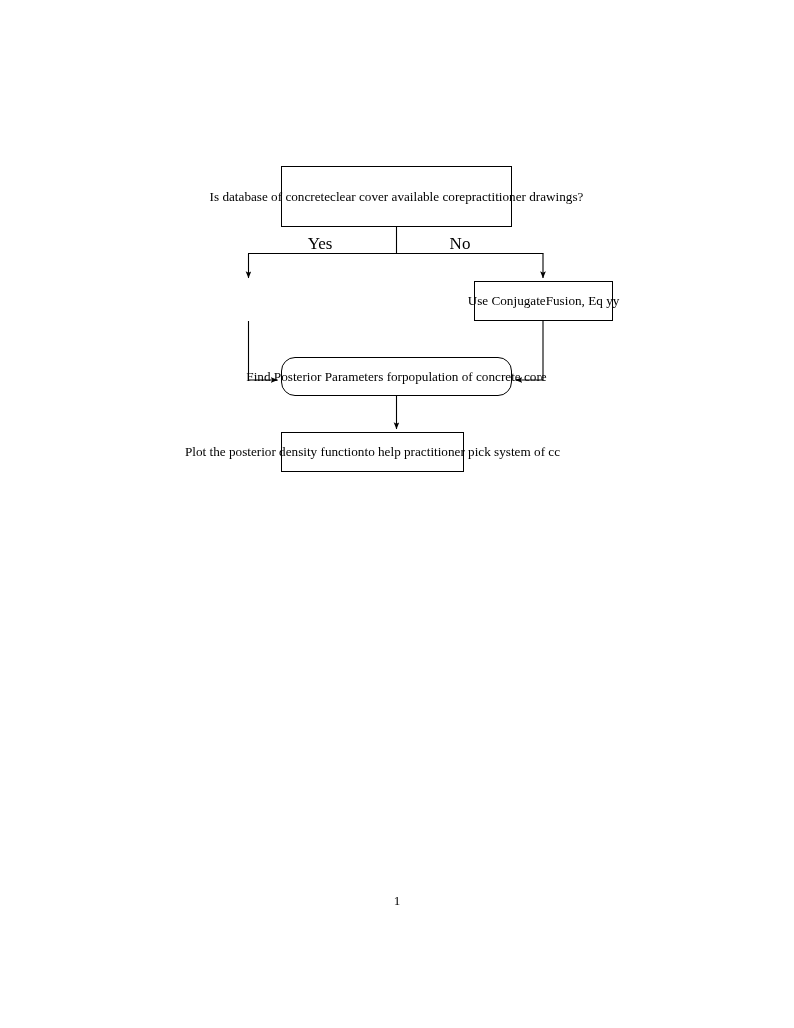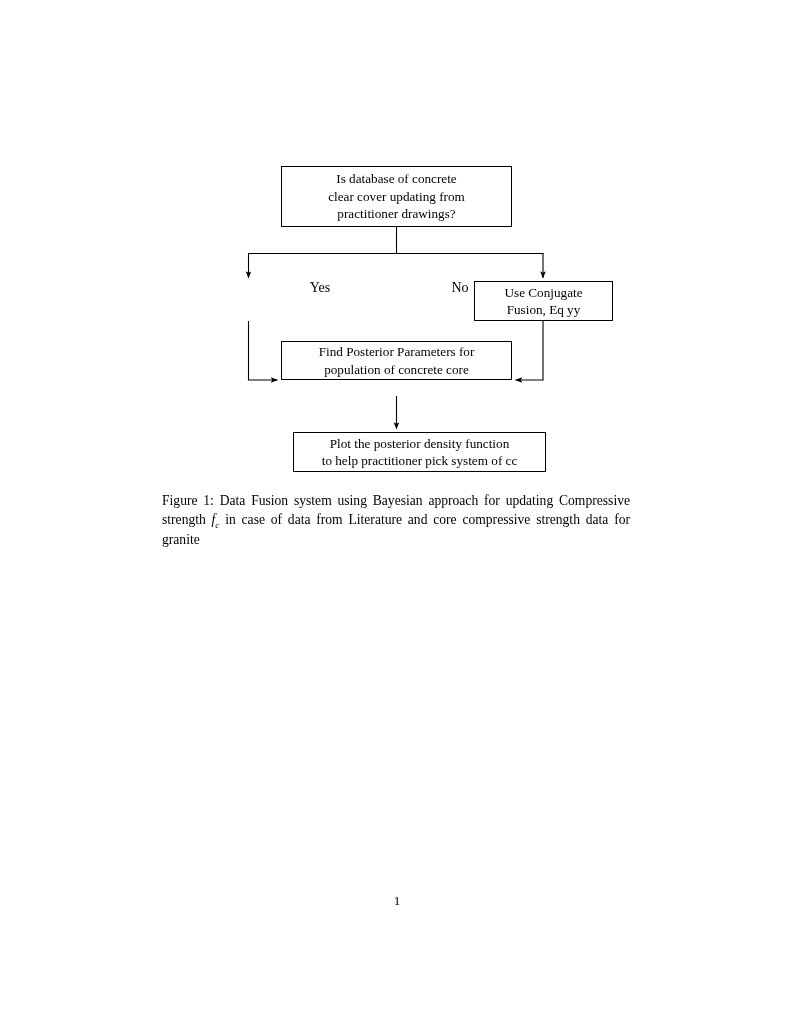--- a/index.html
+++ b/index.html
@@ -31,21 +31,21 @@
     width: 794px;
     height: 490px;
   }
 
   .node {
     position: absolute;
     box-sizing: border-box;
     border: 1px solid #000000;
     background: #ffffff;
     display: flex;
-    flex-direction: column;
+    flex-direction: row;
     align-items: center;
     justify-content: center;
     font-size: 13.2px;
     line-height: 17.5px;
     text-align: center;
     white-space: nowrap;
   }
   .node .ln { display: block; }
 
   
@@ -68,41 +68,40 @@
   #node-conjugate {
     left: 474px;
     top: 281px;
     width: 139px;
     height: 40px;
   }
 
   
   #node-posterior {
     left: 281px;
-    top: 341px;
+    top: 357px;
     width: 231px;
     height: 39px;
+    border-radius: 14px;
   }
 
   
   #node-plot {
     left: 281px;
     top: 432px;
-    width: 253px;
+    width: 183px;
     height: 40px;
-    margin-left: 12px;
   }
 
   .edge-label {
     position: absolute;
-    font-size: 14px;
+    font-size: 17px;
     line-height: 15px;
     white-space: nowrap;
     text-align: center;
-    margin-top: 44px;
   }
   #label-yes { left: 296px; top: 236px; width: 48px; }
   #label-no  { left: 436px; top: 236px; width: 48px; }
 
   svg#connectors {
     position: absolute;
     left: 0;
     top: 0;
     width: 794px;
     height: 490px;
@@ -165,21 +164,21 @@
 
       <path d="M248.5,321 L248.5,380 L277.5,380" stroke="#000000" stroke-width="1.1" fill="none" marker-end="url(#arrowhead)"></path>
 
       <path d="M543,321 L543,380 L515.5,380" stroke="#000000" stroke-width="1.1" fill="none" marker-end="url(#arrowhead)"></path>
 
       <path d="M396.5,396 L396.5,429" stroke="#000000" stroke-width="1.1" fill="none" marker-end="url(#arrowhead)"></path>
     </svg>
 
     <div class="node" id="node-decision">
       <span class="ln">Is database of concrete</span>
-      <span class="ln">clear cover updating from</span>
+      <span class="ln">clear cover available core</span>
       <span class="ln">practitioner drawings?</span>
     </div>
 
     <div class="edge-label" id="label-yes">Yes</div>
     <div class="edge-label" id="label-no">No</div>
 
 
     <div class="node" id="node-conjugate">
       <span class="ln">Use Conjugate</span>
       <span class="ln">Fusion, Eq yy</span>
@@ -190,17 +189,16 @@
       <span class="ln">population of concrete core</span>
     </div>
 
     <div class="node" id="node-plot">
       <span class="ln">Plot the posterior density function</span>
       <span class="ln">to help practitioner pick system of cc</span>
     </div>
 
   </div>
 
-  <div id="caption"><span>Figure 1:</span> <span>Data Fusion system using Bayesian approach for updating Compressive strength</span> <span class="mathit"><span>f</span><sub>c</sub></span> <span>in case of data from Literature and core compressive strength data for granite</span></div>
 
   <div id="page-number">1</div>
 
 </div>
 
 </body></html>

